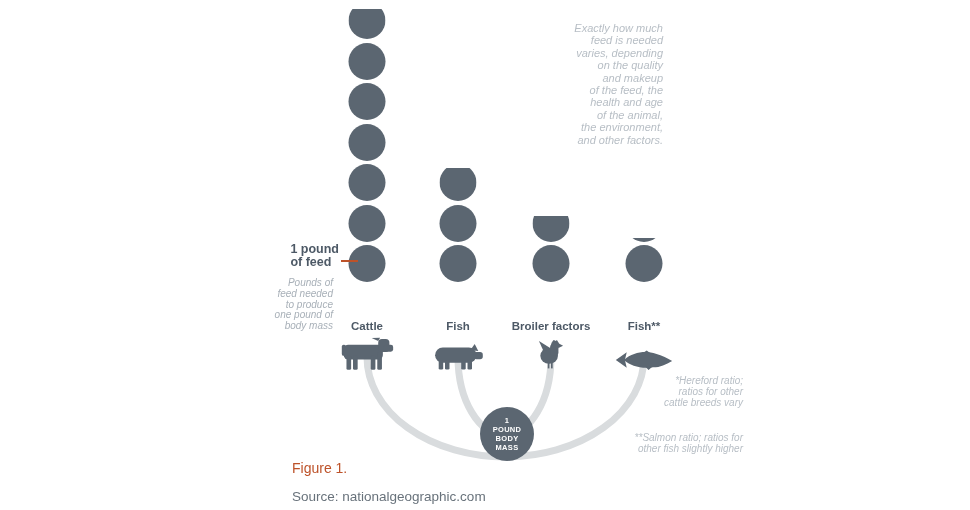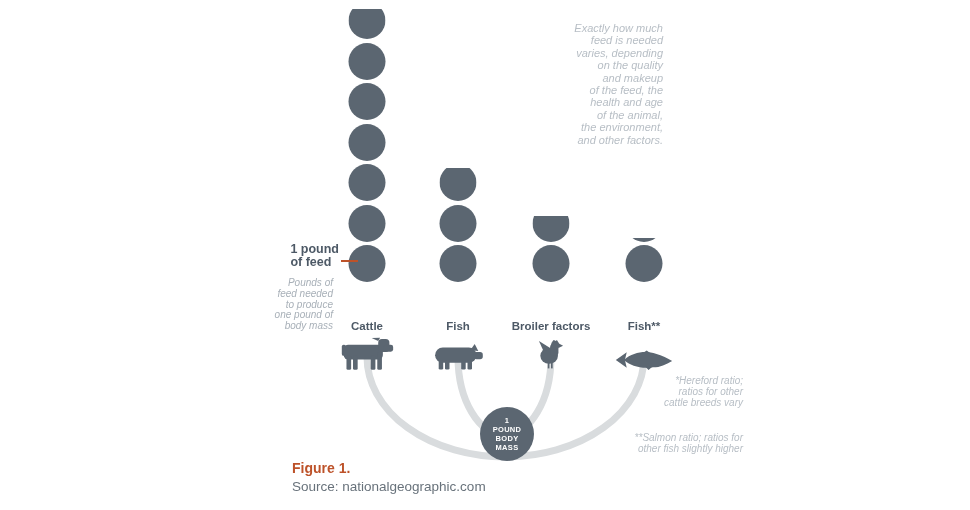--- a/index.html
+++ b/index.html
@@ -32,22 +32,22 @@
   .feed-unit{position:absolute;top:243px;right:631px;text-align:left;
         font-size:12.5px;line-height:13px;font-weight:bold;color:var(--slate-text);z-index:4;}
   .feed-dash{position:absolute;left:341px;top:260px;width:17px;height:2px;background:var(--orange);z-index:4;}
   .axis-note{position:absolute;top:278px;right:637px;text-align:right;font-style:italic;
         font-size:10px;line-height:10.8px;color:var(--mid-gray-text);z-index:4;}
   .footnote{position:absolute;right:227px;text-align:right;font-style:italic;
         font-size:10px;line-height:10.8px;color:var(--light-gray-text);z-index:4;}
   .footnote-1{top:376px;}
   .footnote-2{top:393px;margin-top:40px;}
   .caption{position:absolute;left:292px;top:460px;z-index:4;}
-  .caption .fig{font-size:14px;font-weight:bold;color:var(--orange);}
-  .caption .src{font-size:13.5px;color:var(--source-text);margin-top:3px;}
+  .caption .fig{font-size:14px;font-weight:normal;color:var(--orange);}
+  .caption .src{font-size:13.5px;color:var(--source-text);margin-top:13px;}
 </style>
 </head>
 <body>
 
 <div class="stage">
 
   <svg class="arcs" width="970" height="510">
     <path d="M 367 357 A 138.5 100 0 0 0 644 357" fill="none" stroke-width="7" stroke="#d9dcde"></path>
     <path d="M 458 357 A 46.5 78 0 0 0 551 357" fill="none" stroke-width="7" stroke="#d9dcde"></path>
   </svg>

